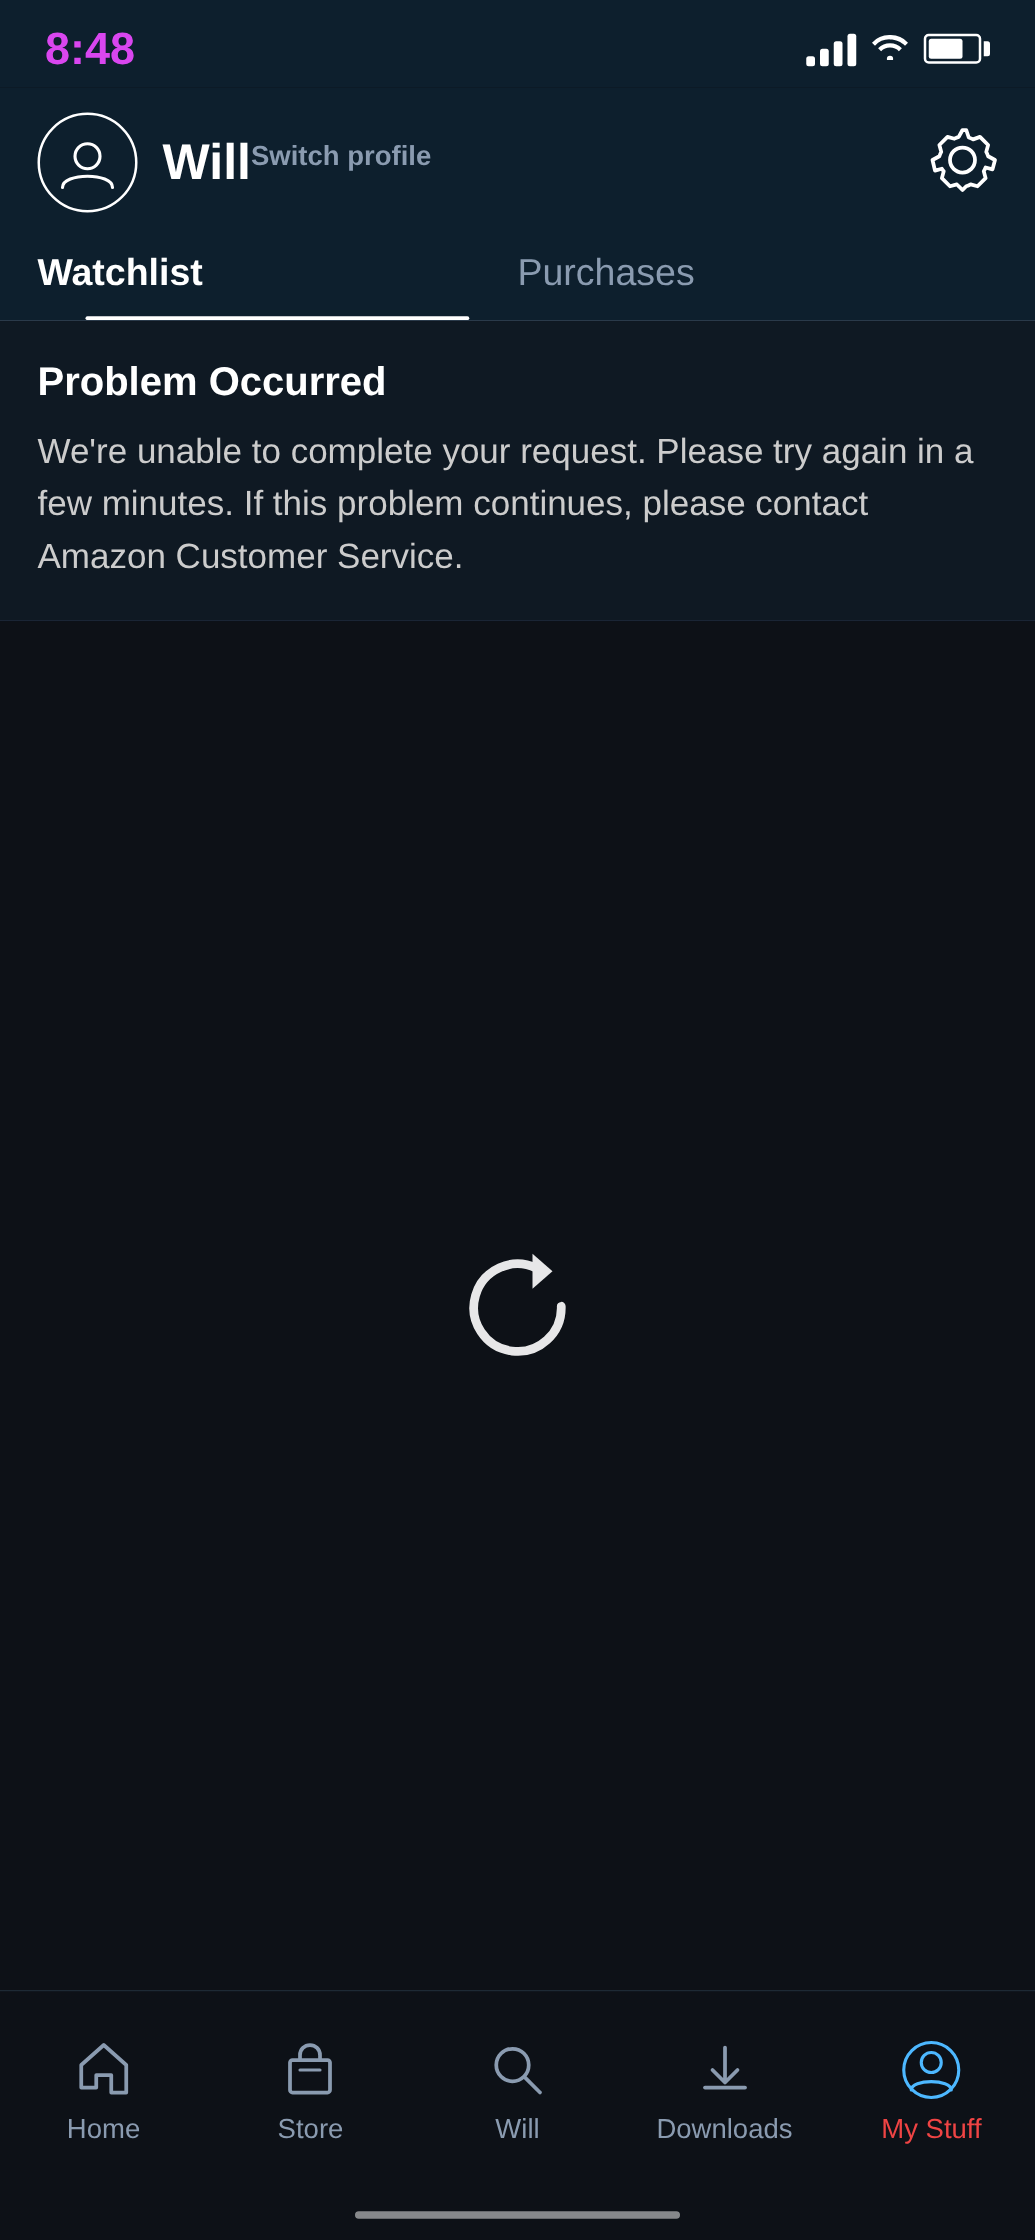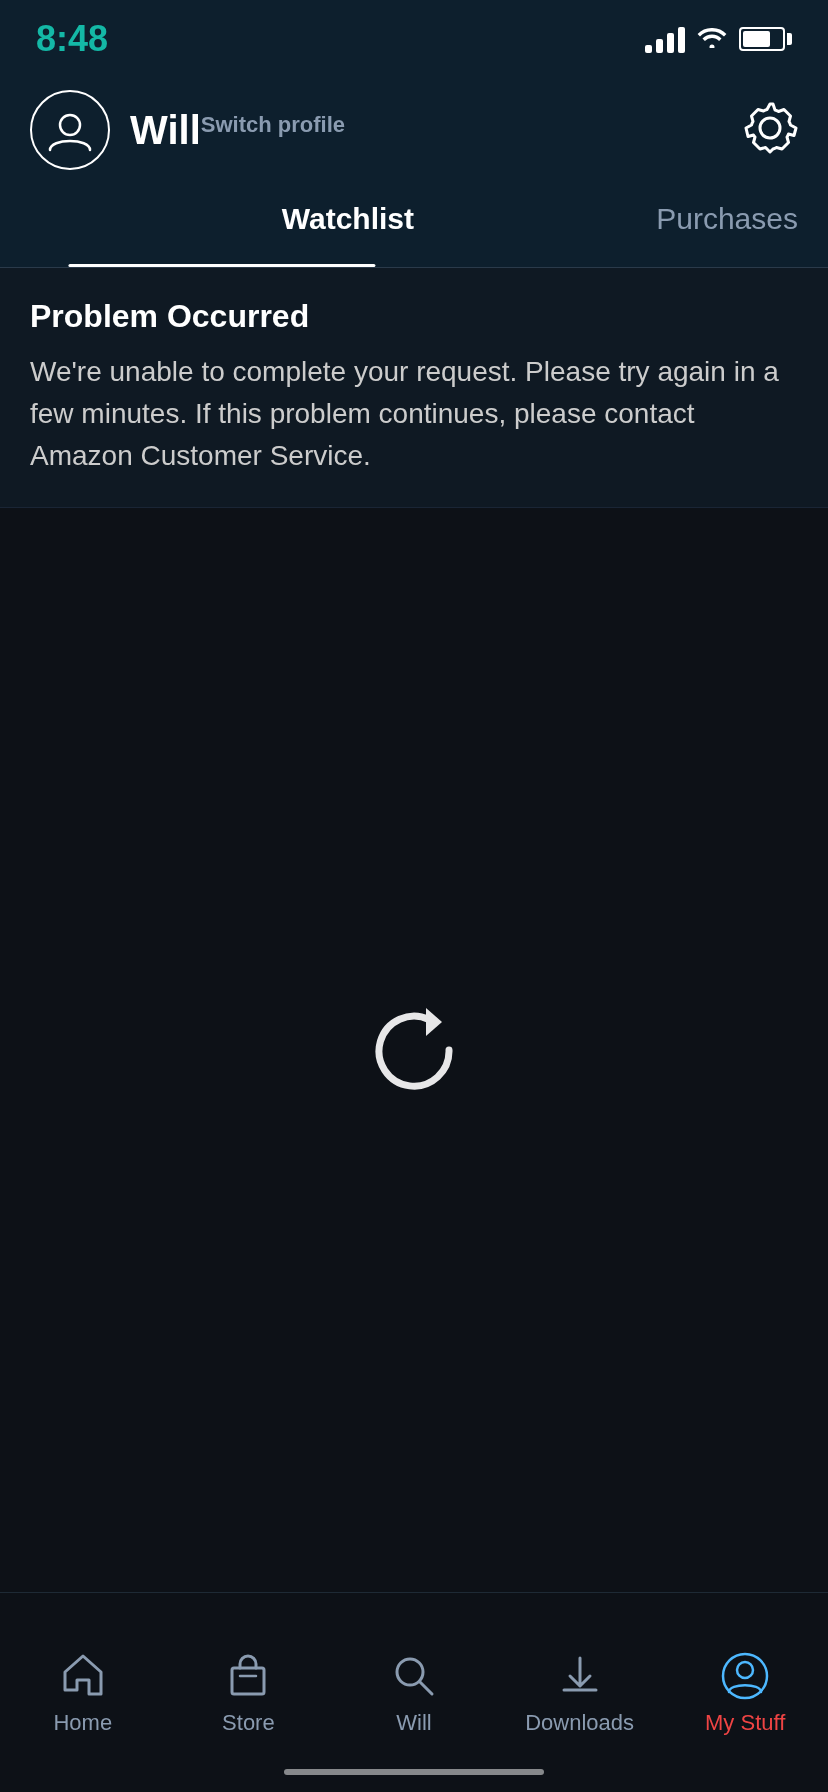--- a/index.html
+++ b/index.html
@@ -27,21 +27,21 @@
       justify-content: space-between;
       align-items: center;
       padding: 18px 36px 10px 36px;
       height: 70px;
       flex-shrink: 0;
     }
 
     .status-time {
       font-size: 36px;
       font-weight: 600;
-      color: #14b8a6;
+      color: #d946ef;
     }
 
     .status-icons {
       display: flex;
       align-items: center;
       gap: 12px;
     }
 
     .signal-bars {
       display: flex;
@@ -152,22 +152,22 @@
     
     .tabs {
       background-color: #0d1f2d;
       display: flex;
       flex-shrink: 0;
       padding: 0 30px;
     }
 
     .tab {
       flex: 1;
-      text-align: right;
-      padding: 22px 0 31px 0;
+      text-align: left;
+      padding: 22px 0 20px 0;
       font-size: 30px;
       color: #8a9bb0;
       position: relative;
       cursor: pointer;
     }
 
     .tab.active {
       color: #ffffff;
       font-weight: 600;
     }
@@ -232,21 +232,21 @@
       height: 100px;
       color: #ffffff;
       opacity: 0.9;
     }
 
     
     .bottom-nav {
       background-color: #0d1117;
       border-top: 1px solid #1e2a35;
       display: flex;
-      align-items: flex-end;
+      align-items: center;
       height: 160px;
       flex-shrink: 0;
       padding: 0;
     }
 
     .nav-item {
       flex: 1;
       display: flex;
       flex-direction: column;
       align-items: center;

